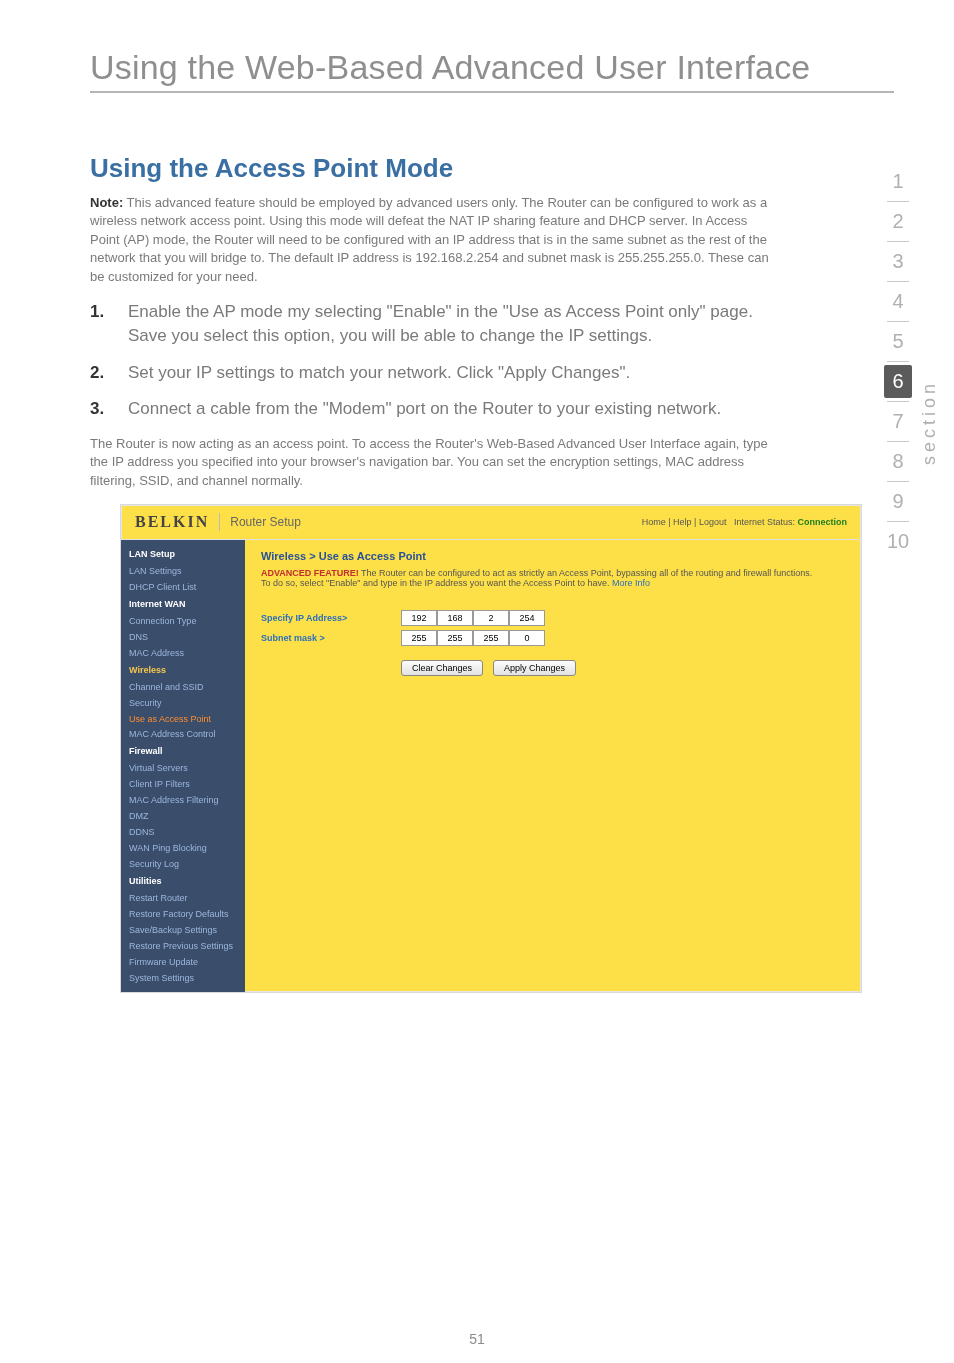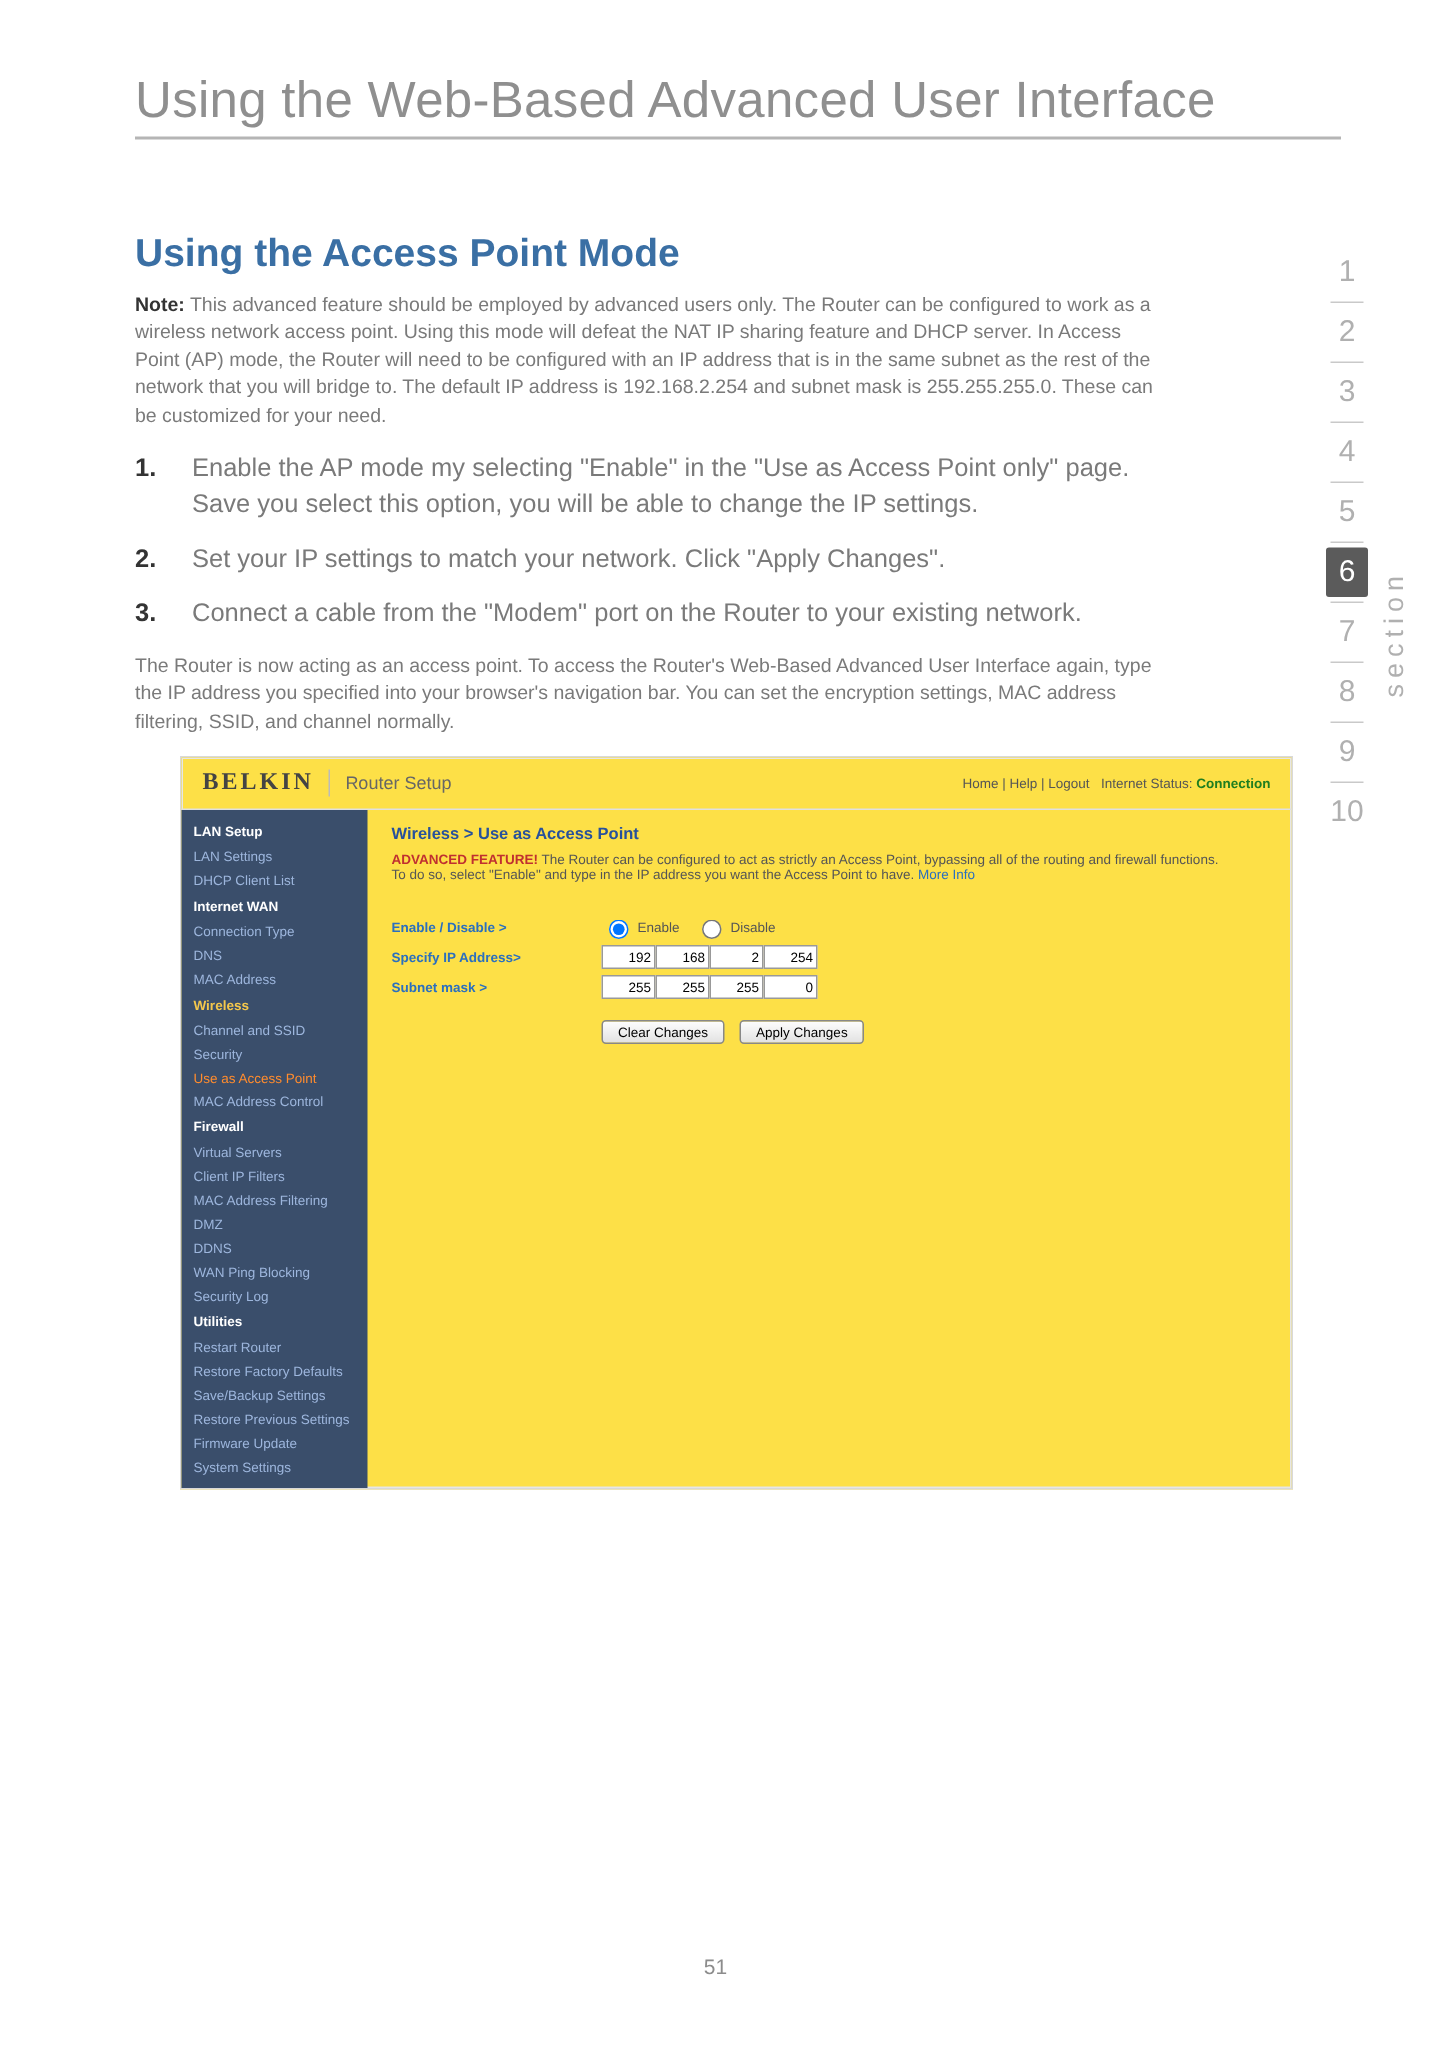--- a/index.html
+++ b/index.html
@@ -11,21 +11,21 @@
   p.body{font-size:13px;line-height:1.42;color:#7a7a7a;margin:0 0 14px 0;max-width:680px}
   ol.steps{list-style:none;margin:0 0 14px 0;padding:0;max-width:680px}
   ol.steps li{font-size:17px;line-height:1.42;color:#7a7a7a;margin:0 0 12px 0;padding-left:38px;position:relative}
   ol.steps li .num{position:absolute;left:0;top:0;font-weight:700;color:#333}
   
   .side-nav{position:absolute;right:42px;top:165px;display:flex;flex-direction:column;align-items:center}
   .side-nav .n{width:28px;text-align:center;font-size:20px;color:#b0b0b0;padding:5px 0}
   .side-nav .sep{width:22px;height:1px;background:#c9c9c9;margin:3px 0}
   .side-nav .n.cur{background:#5b5b5b;color:#fff;border-radius:2px}
   .side-label{position:absolute;right:14px;top:380px;font-size:18px;color:#b0b0b0;letter-spacing:4px;writing-mode:vertical-rl;transform:rotate(180deg)}
-  .page-num{position:absolute;bottom:44px;left:0;width:100%;text-align:center;font-size:14px;color:#8c8c8c}
+  .page-num{position:absolute;bottom:16px;left:0;width:100%;text-align:center;font-size:14px;color:#8c8c8c}
   
   .router{margin:14px 0 0 30px;width:740px;border:1px solid #d9d9d9;background:#fde047;font-size:10px;box-shadow:0 0 0 1px #e6e6e6 inset}
   .router .top{display:flex;align-items:center;padding:8px 14px;border-bottom:1px solid #e0e0e0}
   .router .logo{font-family:Georgia,serif;font-size:16px;font-weight:700;letter-spacing:2px;color:#444}
   .router .pipe{width:1px;height:18px;background:#bbb;margin:0 10px}
   .router .title{font-size:12px;color:#666}
   .router .toplinks{margin-left:auto;font-size:9px;color:#555}
   .router .toplinks .conn{color:#1f7e1f;font-weight:700}
   .router .body{display:flex;min-height:290px}
   .router .nav{width:124px;background:#3a4e6b;color:#cfe0ff;padding:6px 0;font-size:9px;line-height:1.55}
@@ -35,21 +35,21 @@
   .router .nav .y{color:#f5c84b;font-weight:700}
   .router .main{flex:1;padding:10px 16px}
   .router .crumb{font-weight:700;color:#27519c;font-size:11px;margin-bottom:6px}
   .router .warn{font-size:9px;color:#555;margin-bottom:22px;max-width:560px}
   .router .warn b{color:#c03030}
   .router .warn a{color:#2a6fbf;text-decoration:none}
   .router .row{display:flex;align-items:center;margin:4px 0;font-size:9px}
   .router .row .lab{width:140px;font-weight:700;color:#2a6fbf}
   .router .row .grey{color:#2a6fbf}
   .router .row label{margin-right:10px;color:#555;display:flex;align-items:center;gap:3px}
-  .router .row input[type=text]{width:30px;height:14px;font-size:9px;border:1px solid #999;padding:0 2px;text-align:right}
+  .router .row input[type=text]{width:30px;height:14px;font-size:9px;border:1px solid #999;padding:0 2px;text-align:center}
   .router .btns{margin-top:14px;margin-left:140px;display:flex;gap:10px}
   .router .btns button{font-size:9px;padding:2px 10px;border:1px solid #888;background:linear-gradient(#fdfdfd,#e2e2e2);border-radius:3px}
 </style>
 </head>
 <body>
 
 <div class="page">
 
   <h1 class="chapter">Using the Web-Based Advanced User Interface</h1>
   <div class="rule"></div>
@@ -111,31 +111,20 @@
         <div class="it">System Settings</div>
       </div>
       <div class="main">
         <div class="crumb">Wireless &gt; Use as Access Point</div>
         <div class="warn">
           <b>ADVANCED FEATURE!</b>
           <span>The Router can be configured to act as strictly an Access Point, bypassing all of the routing and firewall functions. To do so, select "Enable" and type in the IP address you want the Access Point to have.</span>
           <a>More Info</a>
         </div>
         <div class="row">
-          <span class="lab grey">Enable / Disable &gt;</span>
-          <label>
-              <input type="radio" checked="" style="">
-              <span>Enable</span>
-            </label>
-          <label>
-              <input type="radio" style="">
-              <span>Disable</span>
-            </label>
-        </div>
-        <div class="row">
           <span class="lab grey">Specify IP Address&gt;</span>
           <input type="text" value="192" style="">
           <input type="text" value="168" style="">
           <input type="text" value="2" style="">
           <input type="text" value="254" style="">
         </div>
         <div class="row">
           <span class="lab grey">Subnet mask &gt;</span>
           <input type="text" value="255" style="">
           <input type="text" value="255" style="">

